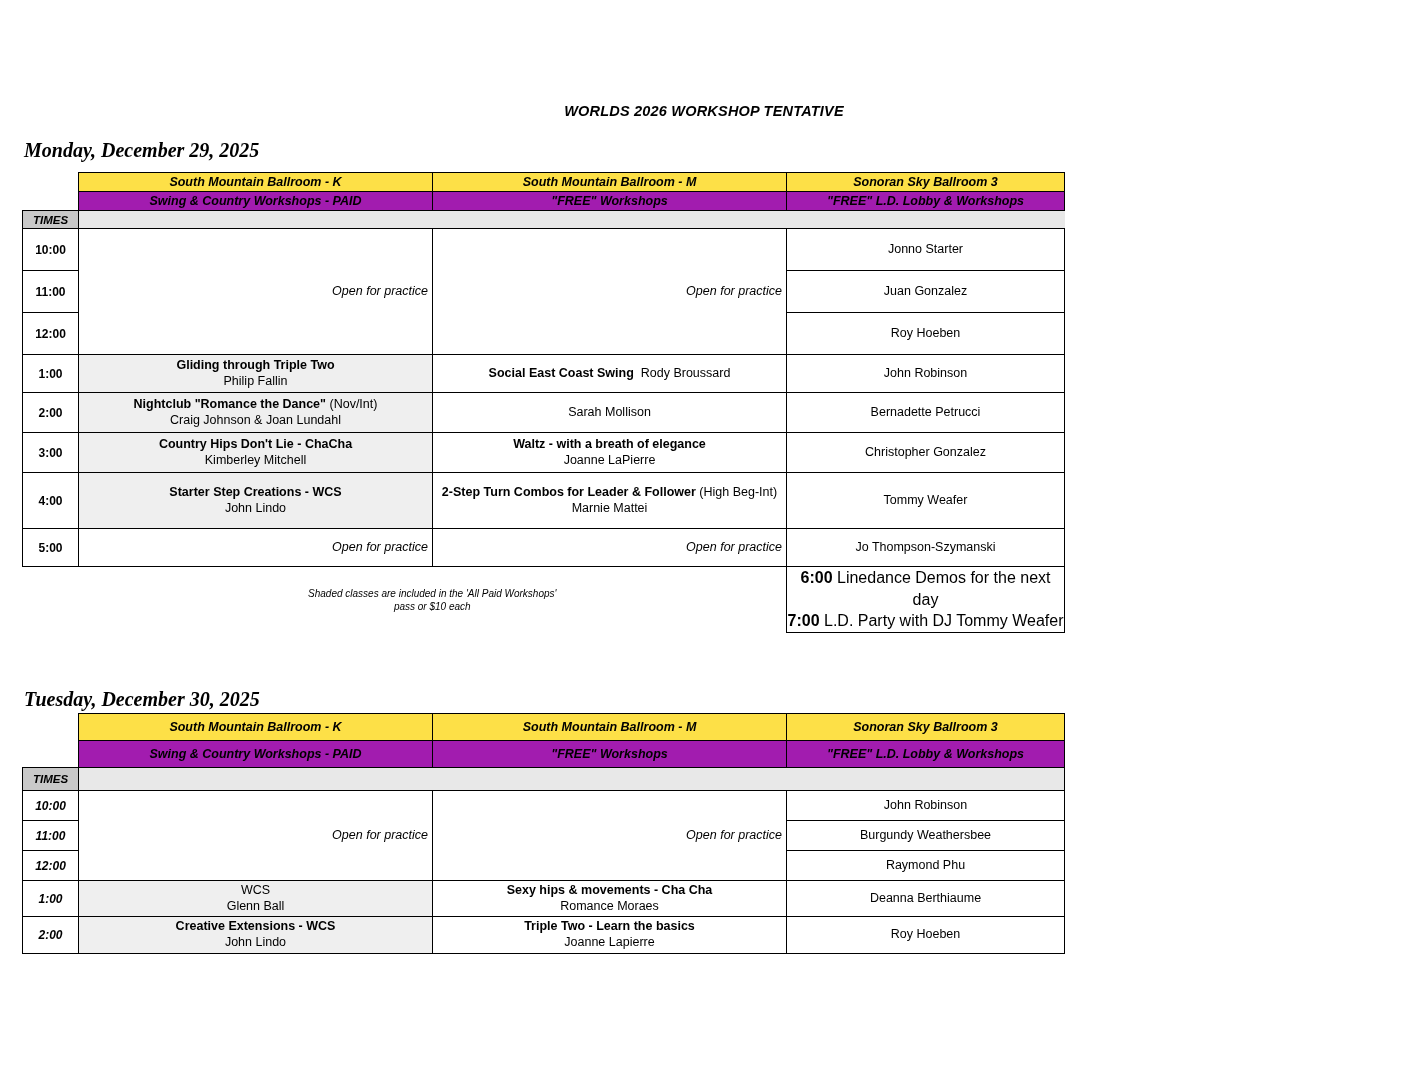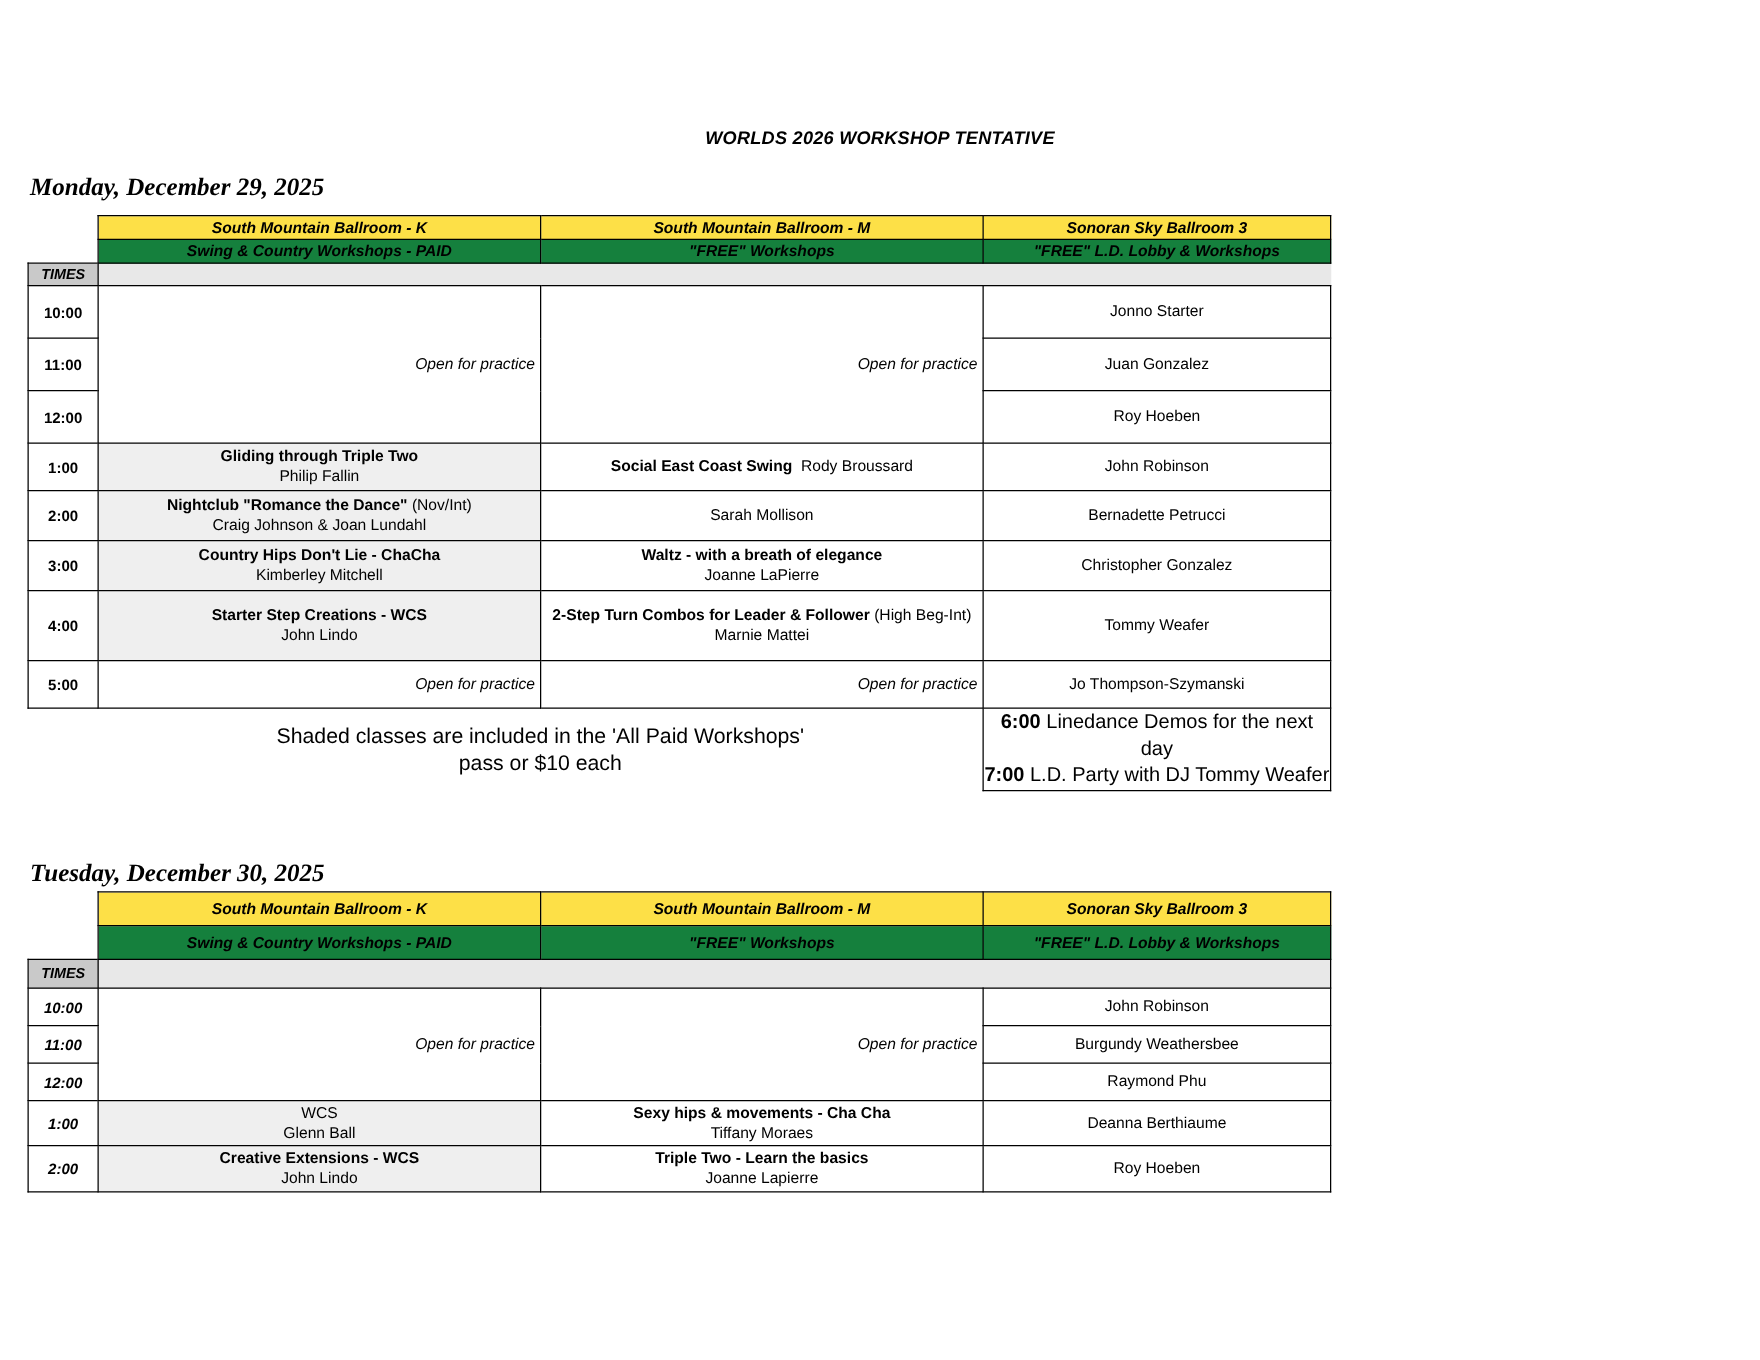--- a/index.html
+++ b/index.html
@@ -63,21 +63,21 @@
   .col-room3 { width: 278px; }
 
   .hdr-room {
     background: #fde047;
     font-weight: bold;
     font-style: italic;
     font-size: 12.5px;
     height: 18px;
   }
   .hdr-sub {
-    background: #15803d;
+    background: #a21caf;
     font-weight: bold;
     font-style: italic;
     font-size: 12.5px;
     height: 18px;
   }
   .hdr-blankcell { border: none !important; background: transparent; }
   .times-label {
     background: #c9c9c9;
     font-weight: bold;
     font-style: italic;
@@ -101,21 +101,22 @@
   }
   .shaded { background: #efefef; }
   .practice { font-style: italic; font-size: 12.5px; text-align: right; }
   .cls-title { font-weight: bold; font-size: 12.5px; }
   .cls-title .lvl { font-weight: normal; }
   .cls-name { font-size: 12.5px; }
   .inline-pair { font-size: 12.5px; }
   .inline-pair b { font-weight: bold; }
 
   .footnote {
-    font-size: 17px;
+    font-style: italic;
+    font-size: 10px;
     text-align: left;
     padding: 2px 4px 2px 2px;
     line-height: 1.3;
     border: none !important;
   }
   .evening {
     text-align: left;
     font-size: 16px;
     padding: 2px 4px;
     line-height: 1.35;
@@ -342,21 +343,21 @@
         <td class="time-cell ital">1:00</td>
         <td class="shaded">
           <div class="cell-inner">
             <div class="cls-name">WCS</div>
             <div class="cls-name">Glenn Ball</div>
           </div>
         </td>
         <td>
           <div class="cell-inner">
             <div class="cls-title">Sexy hips &amp; movements - Cha Cha</div>
-            <div class="cls-name">Tiffany Moraes</div>
+            <div class="cls-name">Romance Moraes</div>
           </div>
         </td>
         <td>
           <div class="cell-inner cls-name">Deanna Berthiaume</div>
         </td>
       </tr>
       <tr style="height:36px">
         <td class="time-cell ital">2:00</td>
         <td class="shaded">
           <div class="cell-inner">

